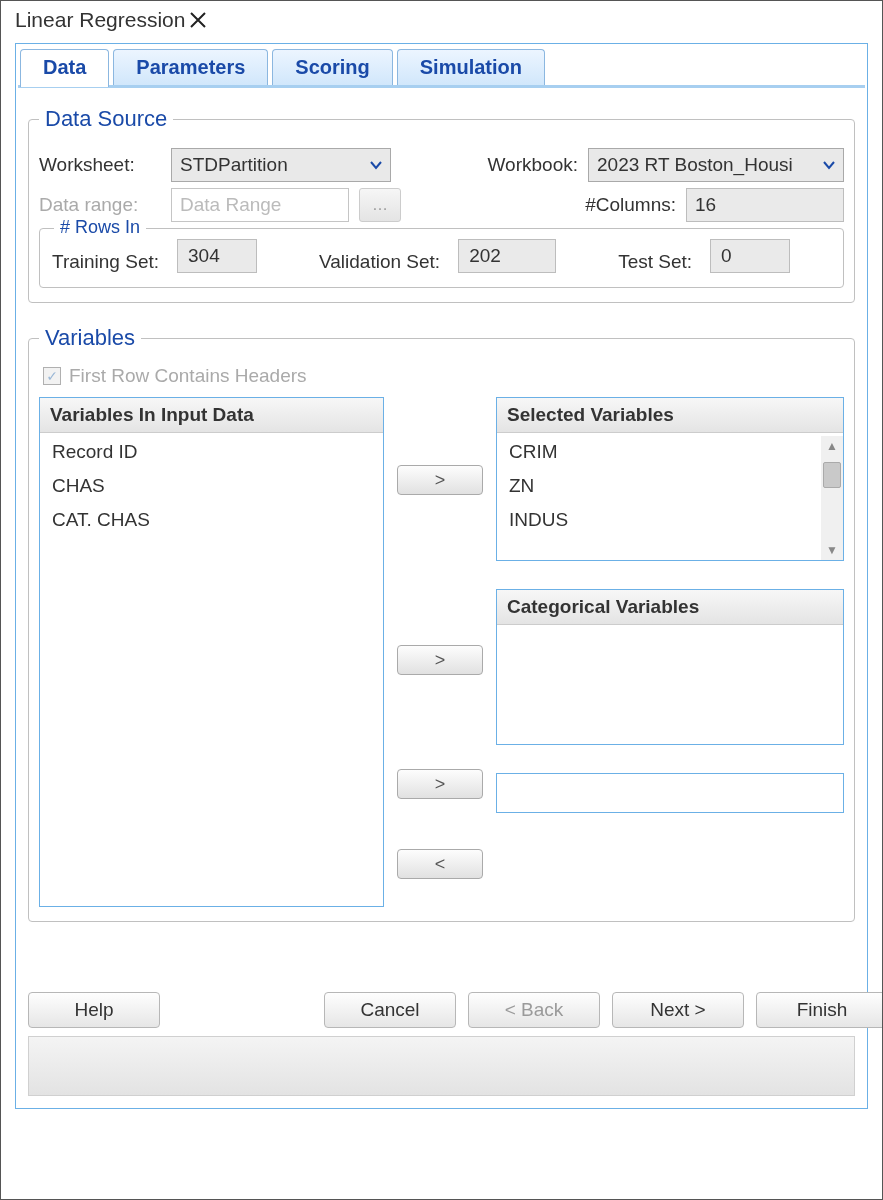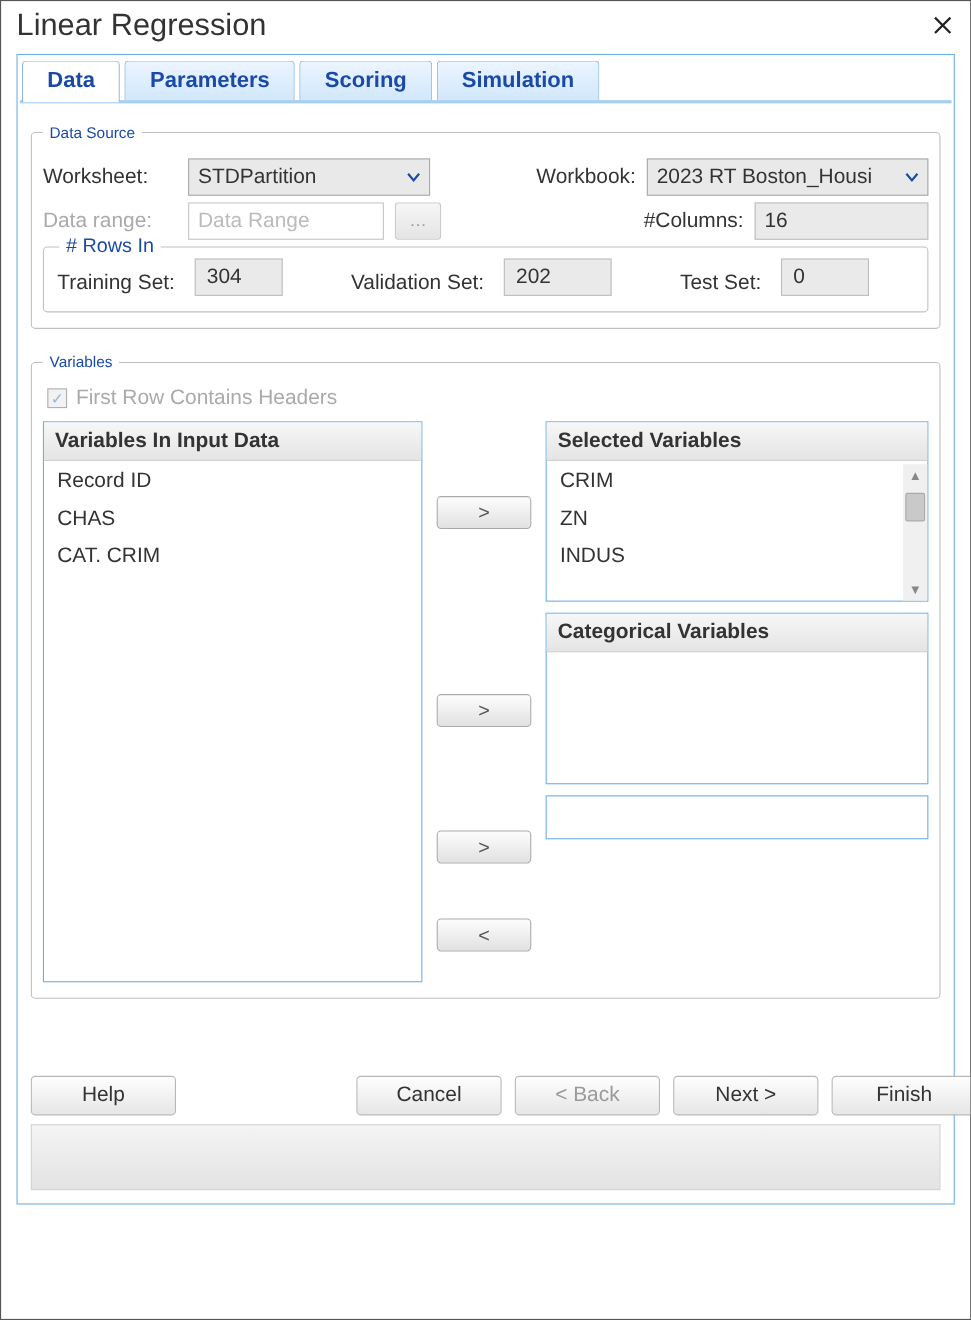--- a/index.html
+++ b/index.html
@@ -8,24 +8,23 @@
   font-size: 19px;
   background: #fff;
   color: #333;
   width: 883px;
   height: 1200px;
   border: 1px solid #555;
   overflow: hidden;
 }
 .titlebar {
   display: flex;
-  justify-content: space-between;
   align-items: center;
   padding: 6px 12px 10px 14px;
-  font-size: 28px;
+  font-size: 21px;
 }
 .titlebar .close {
   width: 26px; height: 26px;
   display: flex; align-items: center; justify-content: center;
   cursor: pointer; font-size: 20px;
 }
 .outer-border {
   border: 1px solid #6bb0e6;
   margin: 0 14px 14px 14px;
   padding: 0;
@@ -66,21 +65,21 @@
 fieldset.groupbox {
   border: 1px solid #c0c0c0;
   border-radius: 4px;
   padding: 10px 10px 14px 10px;
   position: relative;
   margin-top: 8px;
 }
 fieldset.groupbox > legend {
   padding: 0 6px;
   color: #1a4aa8;
-  font-size: 14px;
+  font-size: 22px;
 }
 .row { display: flex; align-items: center; gap: 10px; margin: 6px 0; }
 .lbl { color: #333; }
 .lbl-disabled { color: #aaa; }
 .dropdown {
   display: flex; align-items: center;
   border: 1px solid #a9a9a9;
   background: #e9e9e9;
   height: 34px;
 }
@@ -116,21 +115,21 @@
 .rowsin-legend {
   position: absolute; top: -12px; left: 14px;
   background: #fff; padding: 0 6px; color: #1a4aa8; font-size: 18px;
 }
 .rowsin .items { display: flex; align-items: flex-end; gap: 18px; }
 .valbox { border:1px solid #bdbdbd; background:#eaeaea; height:34px; padding:0 10px; display:flex; align-items:center; min-width:80px; }
 
 .vars-area { display: flex; gap: 8px; margin-top: 10px; }
 .vars-left { flex: 0 0 345px; }
 .vars-mid { flex: 0 0 96px; display:flex; flex-direction:column; align-items:center; }
-.vars-right { flex: 1; display:flex; flex-direction:column; gap: 10px; }
+.vars-right { flex: 1; display:flex; flex-direction:column; gap: 28px; }
 
 .listpanel {
   border: 1px solid #6bb0e6;
   background: #fff;
 }
 .listpanel-right {
   border: 1px solid #6bb0e6;
   background: #fff;
   position: relative;
 }
@@ -274,21 +273,21 @@
       </div>
 
       <div class="vars-area">
 
         <div class="vars-left">
           <div class="listpanel" style="height:510px">
             <div class="listheader">Variables In Input Data</div>
             <div class="listbody">
               <div class="listitem">Record ID</div>
               <div class="listitem">CHAS</div>
-              <div class="listitem">CAT. CRIM</div>
+              <div class="listitem">CAT. CHAS</div>
             </div>
           </div>
         </div>
 
         <div class="vars-mid">
           <div style="height:68px"></div>
           <div class="movebtn">&gt;</div>
           <div style="height:150px"></div>
           <div class="movebtn">&gt;</div>
           <div style="height:94px"></div>

